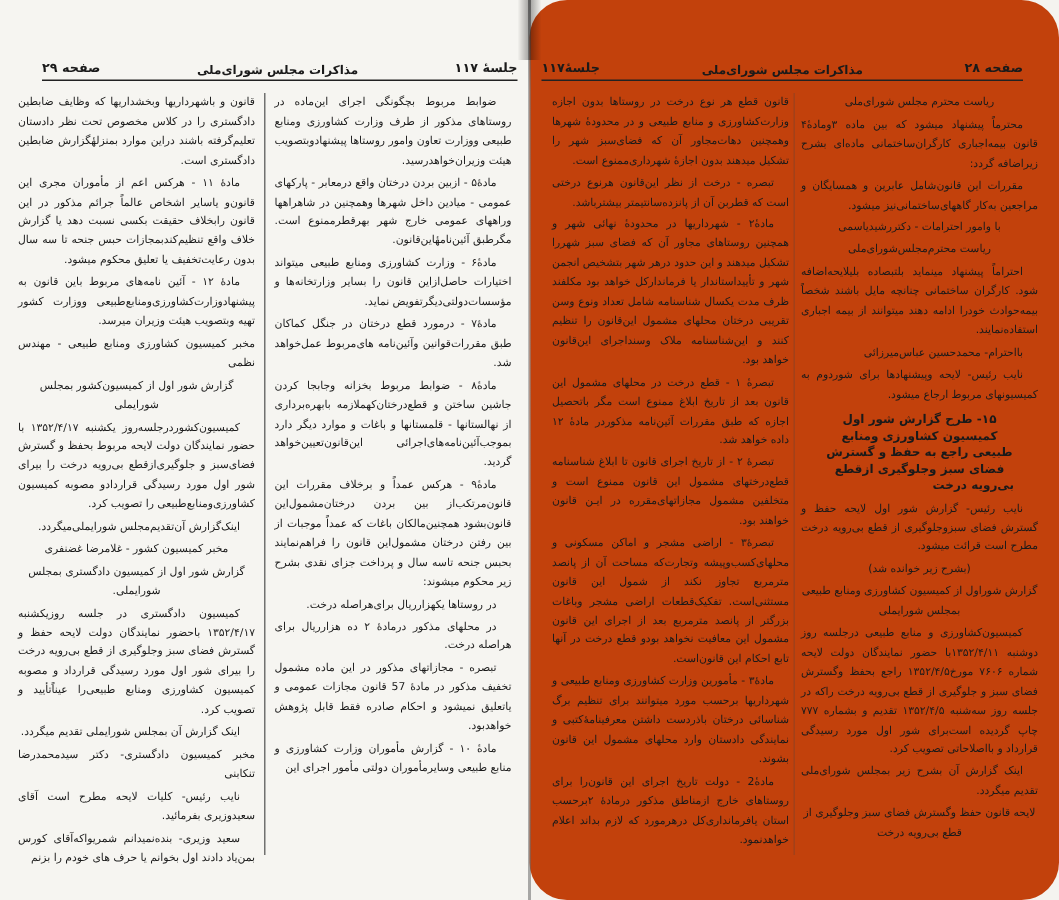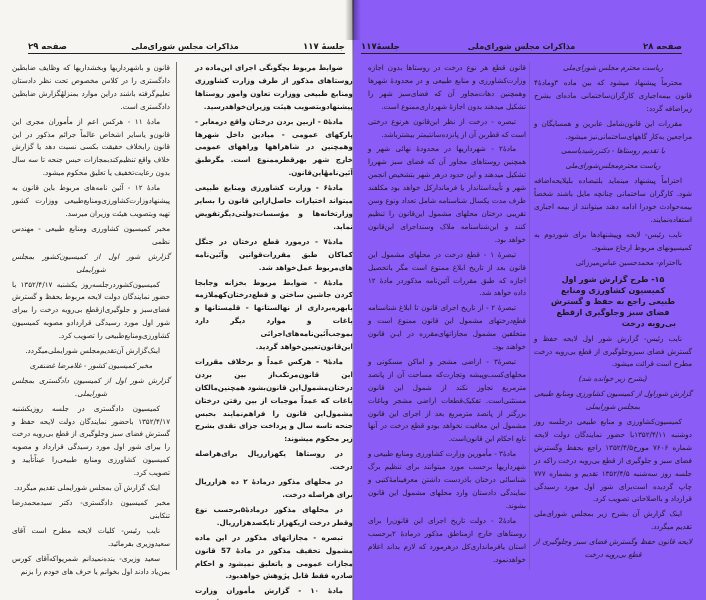--- a/index.html
+++ b/index.html
@@ -1,32 +1,32 @@
 <!DOCTYPE html>
 <html lang="fa" dir="rtl"><head>
 <meta charset="utf-8">
 <style>
   * { box-sizing: border-box; margin: 0; padding: 0; }
   html, body { width: 706px; height: 600px; overflow: hidden; background: #f4f3ef; }
   body { font-family: "DejaVu Sans", sans-serif; color: #1a1a1a; position: relative; }
   .spread { position: absolute; inset: 0; display: flex; flex-direction: row; }
   .page { position: relative; width: 353px; height: 600px; background: #f6f5f1; }
-  .page.right { background: #8b5cf6; }
+  .page.right { background: #c2410c; border-radius: 25px; }
   .spine { position: absolute; top: 0; left: 352px; width: 2px; height: 600px; background: linear-gradient(#3a3a3a, #777 10%, #9a9a9a 60%, #666); opacity: .55; }
   .spine-shadow { position: absolute; top: 0; left: 345px; width: 16px; height: 40px; background: linear-gradient(90deg, rgba(0,0,0,0), rgba(0,0,0,.35), rgba(0,0,0,0)); }
   .header { position: absolute; top: 38px; height: 16px; display: flex; justify-content: space-between; align-items: flex-end; font-size: 8.5px; font-weight: bold; border-bottom: 1.3px solid #222; padding-bottom: 2px; }
   .page.left .header { left: 28px; right: 8px; }
   .page.right .header { left: 8px; right: 24px; }
   .header .center { font-size: 8px; text-align: right; }
   .col { position: absolute; top: 62px; bottom: 20px; width: 158px; font-size: 7.2px; line-height: 12.9px; text-align: justify; text-align-last: right; }
   .col p { margin-bottom: 2px; }
-  .col .c { text-align-last: center; font-style: italic; }
+  .col .c { text-align: center; text-align-last: center; }
   .col .ind { text-indent: 10px; }
   .col h3 { font-size: 8px; line-height: 11px; text-align: center; font-weight: bold; margin: 4px 16px 4px; }
-  .page.left .col.c1 { right: 0; font-weight: bold; }
+  .page.left .col.c1 { right: 12px; }
   .page.left .col.c2 { right: 183px; }
   .page.right .col.c1 { right: 14px; }
   .page.right .col.c2 { right: 180px; }
   .rule { position: absolute; top: 62px; bottom: 30px; width: 1px; background: #444; opacity: .75; }
   .page.left .rule { left: 176px; }
   .page.right .rule { left: 176px; opacity: .25; }
 </style>
 </head>
 <body>
 
@@ -40,21 +40,20 @@
     </div>
     <div class="col c1">
       <p class="ind">ضوابط مربوط بچگونگی اجرای این‌ماده در روستاهای مذکور از طرف وزارت کشاورزی ومنابع طبیعی ووزارت تعاون وامور روستاها پیشنهادوبتصویب هیئت وزیران‌خواهدرسید.</p>
       <p class="ind">مادهٔ۵ - ازبین بردن درختان واقع درمعابر - پارکهای عمومی - میادین داخل شهرها وهمچنین در شاهراهها وراههای عمومی خارج شهر بهرقطرممنوع است. مگرطبق آئین‌نامهٔاین‌قانون.</p>
       <p class="ind">مادهٔ۶ - وزارت کشاورزی ومنابع طبیعی میتواند اختیارات حاصل‌ازاین قانون را بسایر وزارتخانه‌ها و مؤسسات‌دولتی‌دیگرتفویض نماید.</p>
       <p class="ind">مادهٔ۷ - درمورد قطع درختان در جنگل کماکان طبق مقررات‌قوانین وآئین‌نامه های‌مربوط عمل‌خواهد شد.</p>
       <p class="ind">مادهٔ۸ - ضوابط مربوط بخزانه وجابجا کردن جاشین ساختن و قطع‌درختان‌کهملازمه بابهره‌برداری از نهالستانها - قلمستانها و باغات و موارد دیگر دارد بموجب‌آئین‌نامه‌های‌اجرائی این‌قانون‌تعیین‌خواهد گردید.</p>
       <p class="ind">مادهٔ۹ - هرکس عمداً و برخلاف مقررات این قانون‌مرتکب‌از بین بردن درختان‌مشمول‌این قانون‌بشود همچنین‌مالکان باغات که عمداً موجبات از بین رفتن درختان مشمول‌این قانون را فراهم‌نمایند بحبس جنحه تاسه سال و پرداخت جزای نقدی بشرح زیر محکوم میشوند:</p>
       <p class="ind">در روستاها یکهزارریال برای‌هراصله درخت.</p>
       <p class="ind">در محلهای مذکور درمادهٔ ۲ ده هزارریال برای هراصله درخت.</p>
-      <p class="ind">در محلهای مذکور درمادهٔ۵برحسب نوع وقطر درخت ازیکهزار تایکصدهزارریال.</p>
       <p class="ind">تبصره - مجازاتهای مذکور در این ماده مشمول تخفیف مذکور در مادهٔ 57 قانون مجازات عمومی و یاتعلیق نمیشود و احکام صادره فقط قابل پژوهش خواهدبود.</p>
       <p class="ind">مادهٔ ۱۰ - گزارش مأموران وزارت کشاورزی و منابع طبیعی وسایرمأموران دولتی مأمور اجرای این</p>
     </div>
     <div class="rule"></div>
     <div class="col c2">
       <p>قانون و باشهرداریها وبخشداریها که وظایف ضابطین دادگستری را در کلاس مخصوص تحت نظر دادستان تعلیم‌گرفته باشند دراین موارد بمنزلهٔگزارش ضابطین دادگستری است.</p>
       <p class="ind">مادهٔ ۱۱ - هرکس اعم از مأموران مجری این قانون‌و یاسایر اشخاص عالماً جرائم مذکور در این قانون رابخلاف حقیقت بکسی نسبت دهد یا گزارش خلاف واقع تنظیم‌کندبمجازات حبس جنحه تا سه سال بدون رعایت‌تخفیف یا تعلیق محکوم میشود.</p>
       <p class="ind">مادهٔ ۱۲ - آئین نامه‌های مربوط باین قانون به پیشنهادوزارت‌کشاورزی‌ومنابع‌طبیعی ووزارت کشور تهیه وبتصویب هیئت وزیران میرسد.</p>
       <p>مخبر کمیسیون کشاورزی ومنابع طبیعی - مهندس نظمی</p>
       <p class="c">گزارش شور اول از کمیسیون‌کشور بمجلس شورایملی</p>
@@ -73,25 +72,25 @@
   <div class="page right" dir="rtl">
     <div class="header" dir="ltr">
       <span>جلسهٔ۱۱۷</span>
       <span class="center">مذاکرات مجلس شورای‌ملی</span>
       <span>صفحه ۲۸</span>
     </div>
     <div class="col c1">
       <p class="c">ریاست محترم مجلس شورای‌ملی</p>
       <p class="ind">محترماً پیشنهاد میشود که بین ماده ۳ومادهٔ۴ قانون بیمه‌اجباری کارگران‌ساختمانی ماده‌ای بشرح زیراضافه گردد:</p>
       <p class="ind">مقررات این قانون‌شامل عابرین و همسایگان و مراجعین به‌کار گاههای‌ساختمانی‌نیز میشود.</p>
-      <p class="c">با تقدیم روستاها - دکتررشیدیاسمی</p>
+      <p class="c">با وامور احترامات - دکتررشیدیاسمی</p>
       <p class="c">ریاست محترم‌مجلس‌شورای‌ملی</p>
       <p class="ind">احتراماً پیشنهاد مینماید بلتبصاده بلیلایحه‌اضافه شود. کارگران ساختمانی چنانچه مایل باشند شخصاً بیمه‌حوادث خودرا ادامه دهند میتوانند از بیمه اجباری استفاده‌نمایند.</p>
+      <p class="ind">بااحترام- محمدحسین عباس‌میرزائی</p>
       <p class="ind">نایب رئیس- لایحه وپیشنهادها برای شوردوم به کمیسیونهای مربوط ارجاع میشود.</p>
-      <p class="ind">بااحترام- محمدحسین عباس‌میرزائی</p>
       <h3>۱۵- طرح گزارش شور اول کمیسیون کشاورزی ومنابع طبیعی راجع به حفظ و گسترش فضای سبز وجلوگیری ازقطع بی‌رویه درخت</h3>
       <p class="ind">نایب رئیس- گزارش شور اول لایحه حفظ و گسترش فضای سبزوجلوگیری از قطع بی‌رویه درخت مطرح است قرائت میشود.</p>
       <p class="c">(بشرح زیر خوانده شد)</p>
       <p class="c">گزارش شوراول از کمیسیون کشاورزی ومنابع طبیعی بمجلس شورایملی</p>
       <p class="ind">کمیسیون‌کشاورزی و منابع طبیعی درجلسه روز دوشنبه ۱۳۵۲/۴/۱۱با حضور نمایندگان دولت لایحه شماره ۷۶۰۶ مورخ۱۳۵۲/۴/۵ راجع بحفظ وگسترش فضای سبز و جلوگیری از قطع بی‌رویه درخت راکه در جلسه روز سه‌شنبه ۱۳۵۲/۴/۵ تقدیم و بشماره ۷۷۷ چاپ گردیده است‌برای شور اول مورد رسیدگی قرارداد و بااصلاحاتی تصویب کرد.</p>
       <p class="ind">اینک گزارش آن بشرح زیر بمجلس شورای‌ملی تقدیم میگردد.</p>
       <p class="c">لایحه قانون حفظ وگسترش فضای سبز وجلوگیری از قطع بی‌رویه درخت</p>
     </div>
     <div class="rule"></div>
     <div class="col c2">

